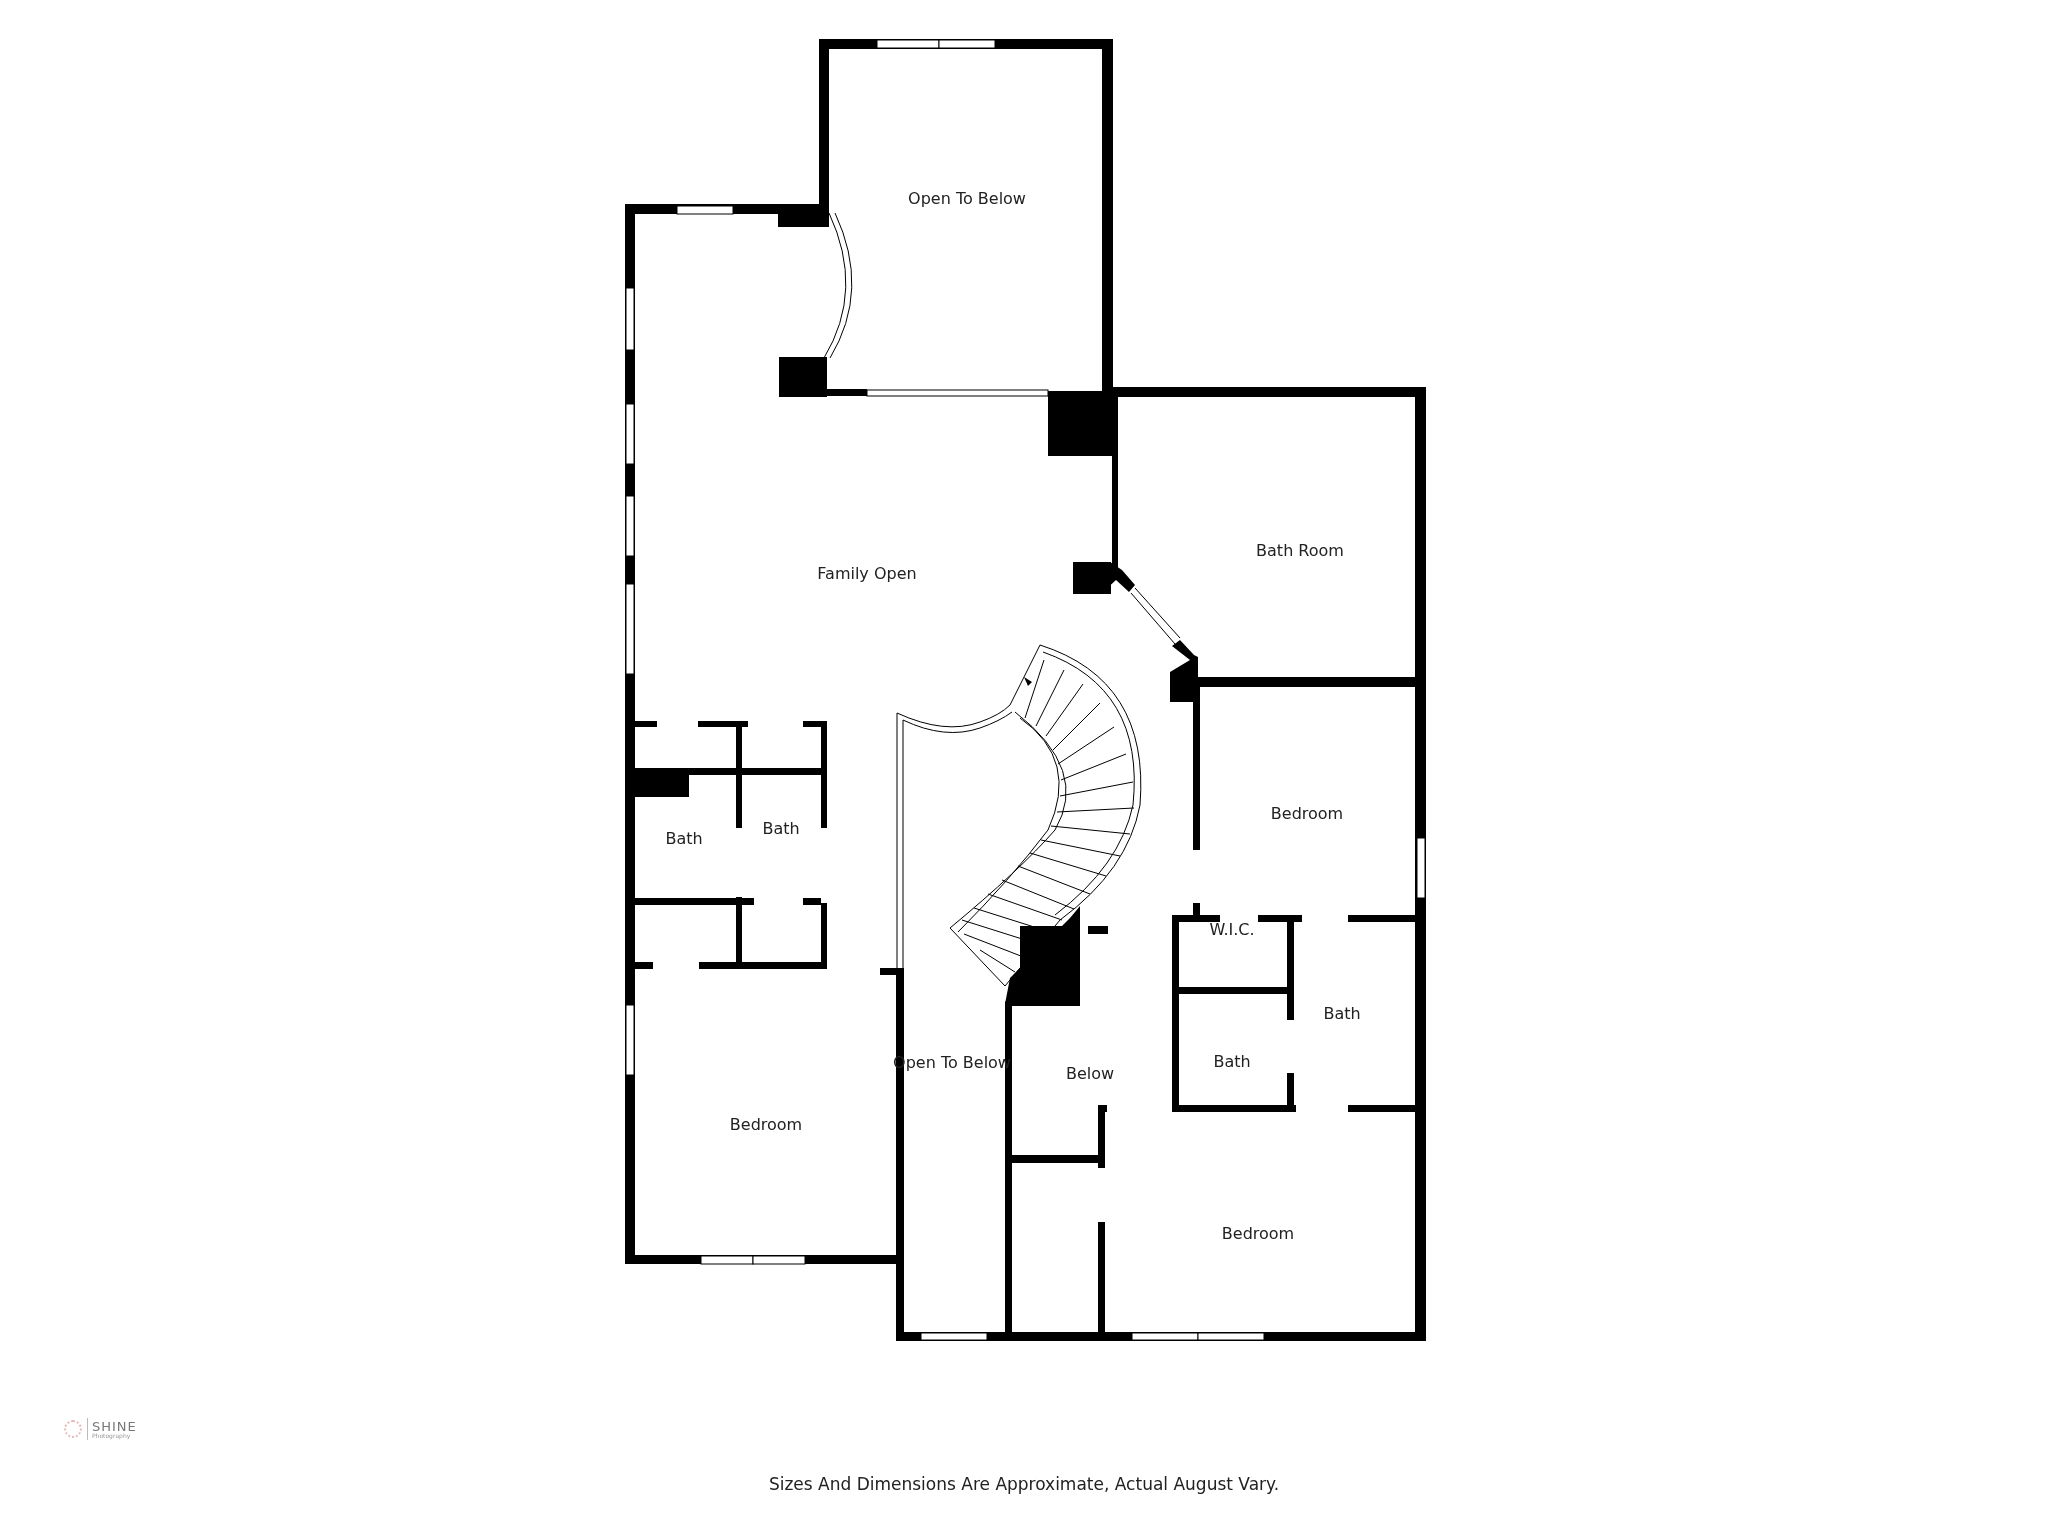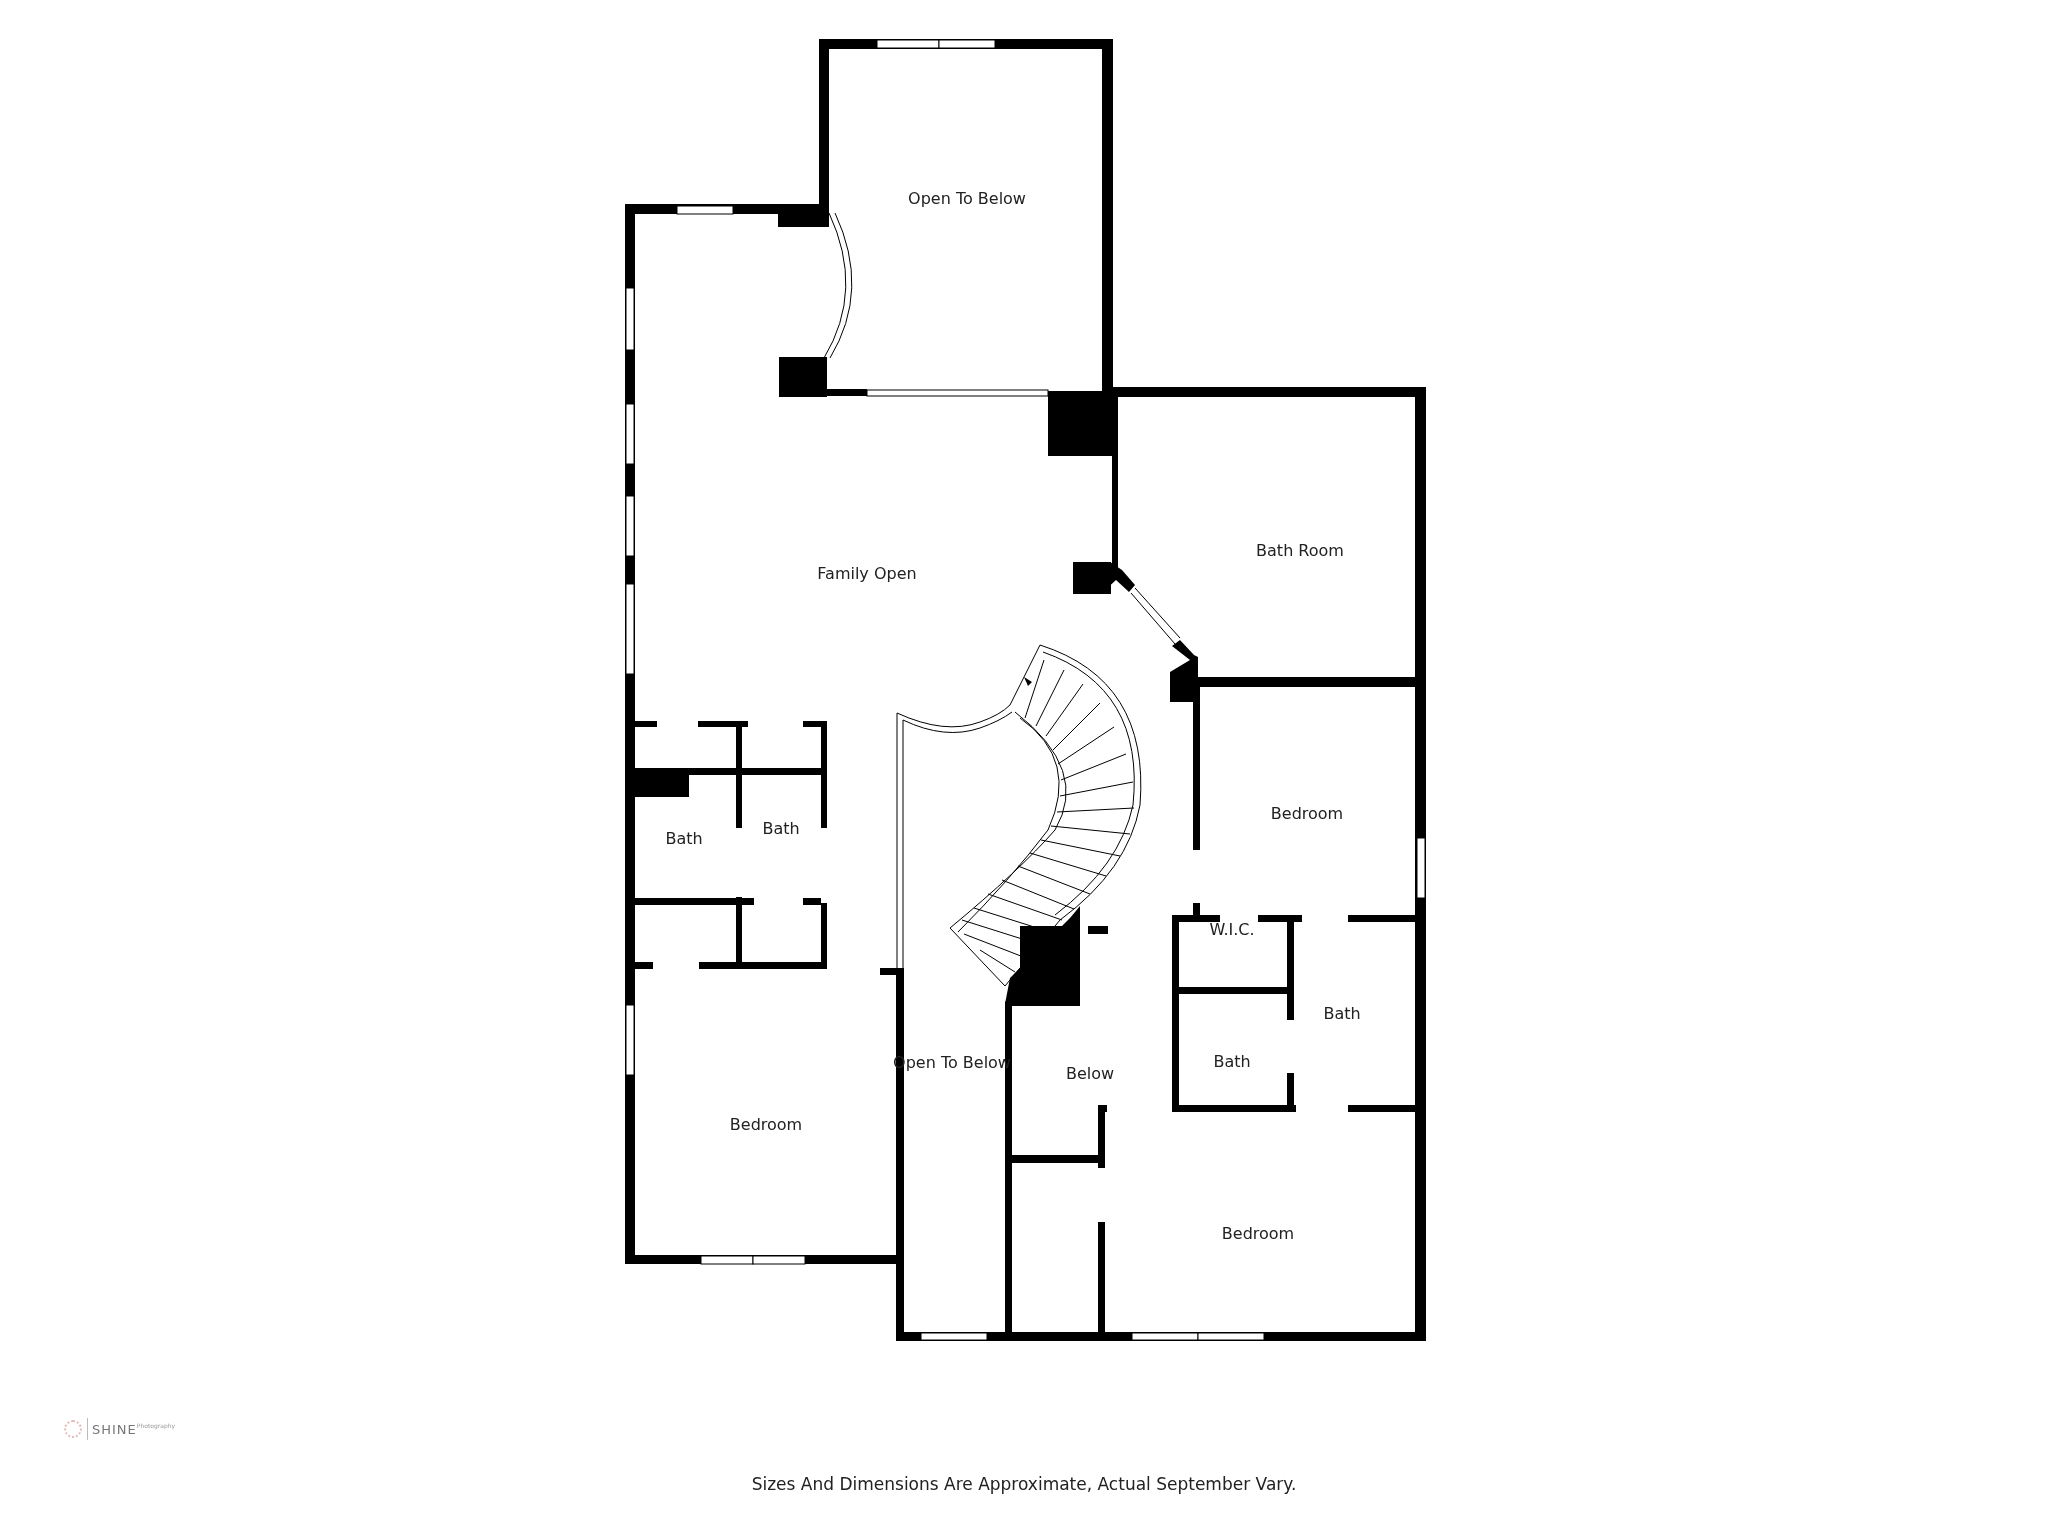--- a/index.html
+++ b/index.html
@@ -7,21 +7,21 @@
          font-family: "DejaVu Sans", "Liberation Sans", sans-serif; }
   #plan { position: absolute; left: 0; top: 0; }
   .room-label { position: absolute; font-size: 16px; color: #222; white-space: nowrap;
                 transform: translate(-50%, -50%); }
   .footer-note { position: absolute; left: 1024px; top: 1484px; transform: translate(-50%, -50%);
                  font-size: 17px; color: #222; white-space: nowrap; }
   .logo { position: absolute; left: 64px; top: 1418px; display: flex; align-items: center; }
   .logo-sun { width: 18px; height: 18px; border-radius: 50%;
               border: 2px dotted #e4b7b7; box-sizing: border-box; margin-right: 5px; }
   .logo-sep { width: 1px; height: 22px; background: #bbb; margin-right: 4px; }
-  .logo-text { display: flex; flex-direction: row; line-height: 1; }
+  .logo-text { display: flex; flex-direction: column; line-height: 1; }
   .logo-name { font-size: 13px; color: #777; letter-spacing: 1px; }
   .logo-sub { font-size: 6px; color: #999; }
 </style>
 </head>
 <body>
 
 <svg id="plan" width="2048" height="1536" viewBox="0 0 2048 1536">
   <g fill="#000">
 
     <rect x="819" y="39" width="293" height="10"></rect>
@@ -158,13 +158,13 @@
 
 <div class="logo">
   <span class="logo-sun"></span>
   <span class="logo-sep"></span>
   <span class="logo-text">
     <span class="logo-name">SHINE</span>
     <span class="logo-sub">Photography</span>
   </span>
 </div>
 
-<div class="footer-note">Sizes And Dimensions Are Approximate, Actual September Vary.</div>
+<div class="footer-note">Sizes And Dimensions Are Approximate, Actual August Vary.</div>
 
 </body></html>

